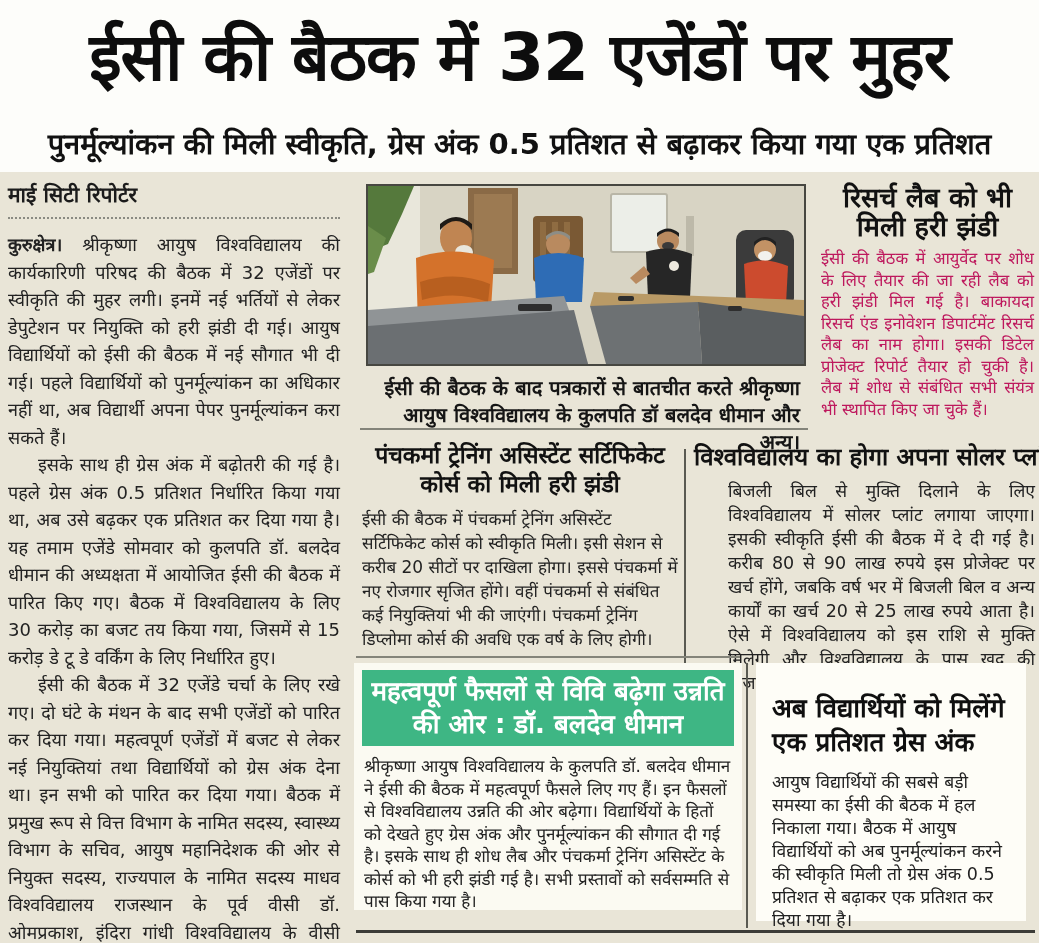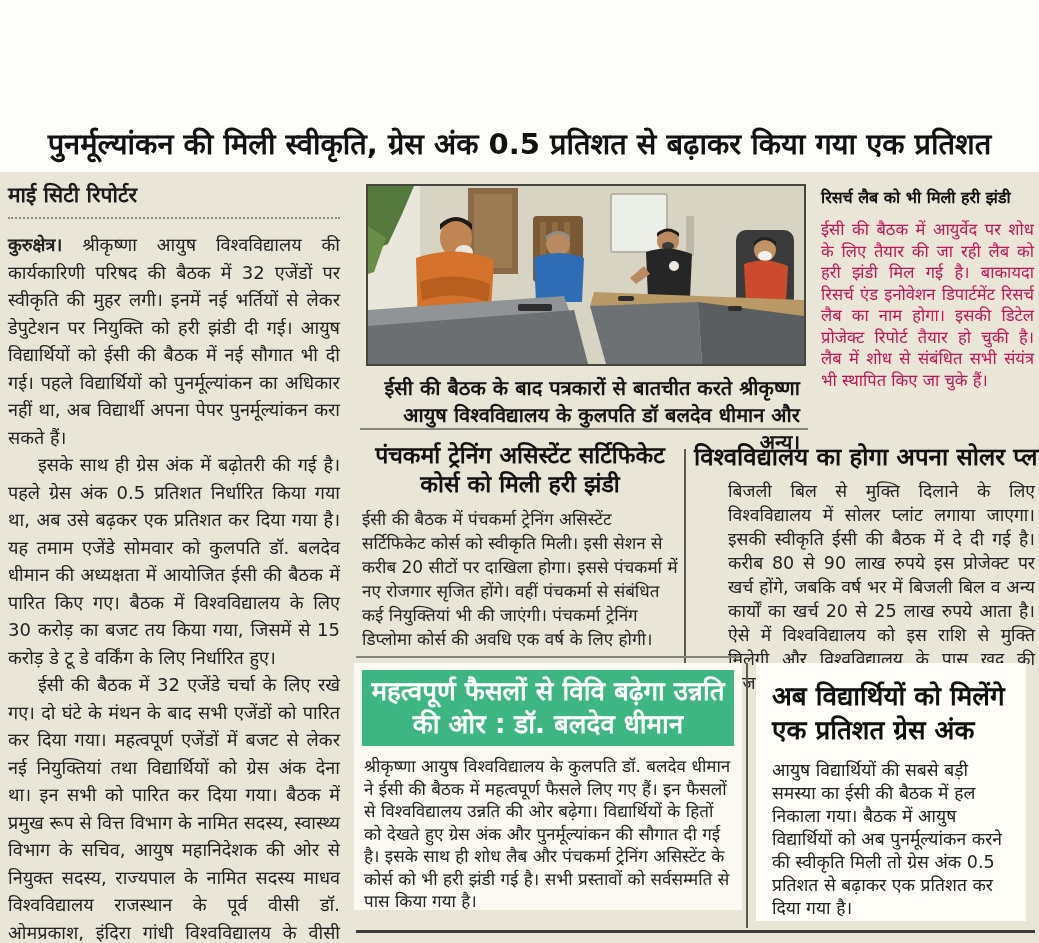--- a/index.html
+++ b/index.html
@@ -50,21 +50,21 @@
     padding:9px 6px 0 6px;
     font-size:20px;font-weight:700;line-height:27px;text-align:right;color:#151515;
   }
   .hline-caption{
     position:absolute;left:360px;top:428px;width:448px;height:0;
     border-top:2px solid #84847a;
   }
   
   .research-col{position:absolute;left:821px;top:183px;width:213px;}
   .research-col .sec-title{
-    font-size:16px;font-weight:700;line-height:29px;text-align:left;margin-bottom:7px;color:#111;
+    font-size:27px;font-weight:700;line-height:29px;text-align:center;margin-bottom:7px;color:#111;
   }
   .research-col .sec-body{
     font-size:16.5px;line-height:21.5px;text-align:justify;color:#be185d;
   }
   
   .panch-sec{position:absolute;left:362px;top:441px;width:316px;}
   .panch-sec .sec-title{
     font-size:23px;font-weight:700;line-height:29px;text-align:center;margin-bottom:8px;color:#111;
   }
   .panch-sec .sec-body{font-size:17px;line-height:24px;text-align:left;color:#222;}
@@ -89,38 +89,39 @@
     font-size:26px;font-weight:700;line-height:33px;text-align:center;
     padding:5px 4px;
   }
   .vc-body{
     margin:9px 10px 0 10px;
     font-size:17px;line-height:22.5px;text-align:left;color:#222;
   }
   .vdiv2{position:absolute;left:746px;top:663px;height:265px;border-left:2px solid #5a5a52;}
   .grace-panel{
     position:absolute;left:756px;top:663px;width:270px;height:258px;
-    background:#fefdf7;box-sizing:border-box;padding:16px 16px;
+    background:#fefdf7;box-sizing:border-box;padding:28px 16px;
   }
   .grace-title{
     font-size:26px;font-weight:700;line-height:34px;color:#0f0f0f;
   }
   .grace-body{
     margin-top:12px;font-size:17.5px;line-height:23px;color:#222;
   }
   .bottom-line{
     position:absolute;left:356px;top:930px;width:679px;height:3px;background:#3c3c38;
   }
 </style>
 </head>
 <body>
 
 <div class="page">
   <div class="body-bg"></div>
 
+  <div class="headline">ईसी की बैठक में 32 एजेंडों पर मुहर</div>
   <div class="subheadline">पुनर्मूल्यांकन की मिली स्वीकृति, ग्रेस अंक 0.5 प्रतिशत से बढ़ाकर किया गया एक प्रतिशत</div>
 
   <div class="left-col">
     <div class="byline">माई सिटी रिपोर्टर</div>
     <div class="byline-rule"></div>
     <p><span class="dateline">कुरुक्षेत्र।</span><span> श्रीकृष्णा आयुष विश्वविद्यालय की कार्यकारिणी परिषद की बैठक में 32 एजेंडों पर स्वीकृति की मुहर लगी। इनमें नई भर्तियों से लेकर डेपुटेशन पर नियुक्ति को हरी झंडी दी गई। आयुष विद्यार्थियों को ईसी की बैठक में नई सौगात भी दी गई। पहले विद्यार्थियों को पुनर्मूल्यांकन का अधिकार नहीं था, अब विद्यार्थी अपना पेपर पुनर्मूल्यांकन करा सकते हैं।</span></p>
     <p class="indent">इसके साथ ही ग्रेस अंक में बढ़ोतरी की गई है। पहले ग्रेस अंक 0.5 प्रतिशत निर्धारित किया गया था, अब उसे बढ़कर एक प्रतिशत कर दिया गया है। यह तमाम एजेंडे सोमवार को कुलपति डॉ. बलदेव धीमान की अध्यक्षता में आयोजित ईसी की बैठक में पारित किए गए। बैठक में विश्वविद्यालय के लिए 30 करोड़ का बजट तय किया गया, जिसमें से 15 करोड़ डे टू डे वर्किंग के लिए निर्धारित हुए।</p>
     <p class="indent">ईसी की बैठक में 32 एजेंडे चर्चा के लिए रखे गए। दो घंटे के मंथन के बाद सभी एजेंडों को पारित कर दिया गया। महत्वपूर्ण एजेंडों में बजट से लेकर नई नियुक्तियां तथा विद्यार्थियों को ग्रेस अंक देना था। इन सभी को पारित कर दिया गया। बैठक में प्रमुख रूप से वित्त विभाग के नामित सदस्य, स्वास्थ्य विभाग के सचिव, आयुष महानिदेशक की ओर से नियुक्त सदस्य, राज्यपाल के नामित सदस्य माधव विश्वविद्यालय राजस्थान के पूर्व वीसी डॉ. ओमप्रकाश, इंदिरा गांधी विश्वविद्यालय के वीसी प्रोफेसर एसके गाखकर, आयुष विश्वविद्यालय के डीन फैकेल्टी प्रोफेसर देवेंद्र खुराना, आर्युज्योति आयुर्वेदिक कॉलेज सिरसा की प्राचार्या डॉ. गीता सिंघल समेत 14 सदस्य मौजूद रहे।</p>
   </div>
 

